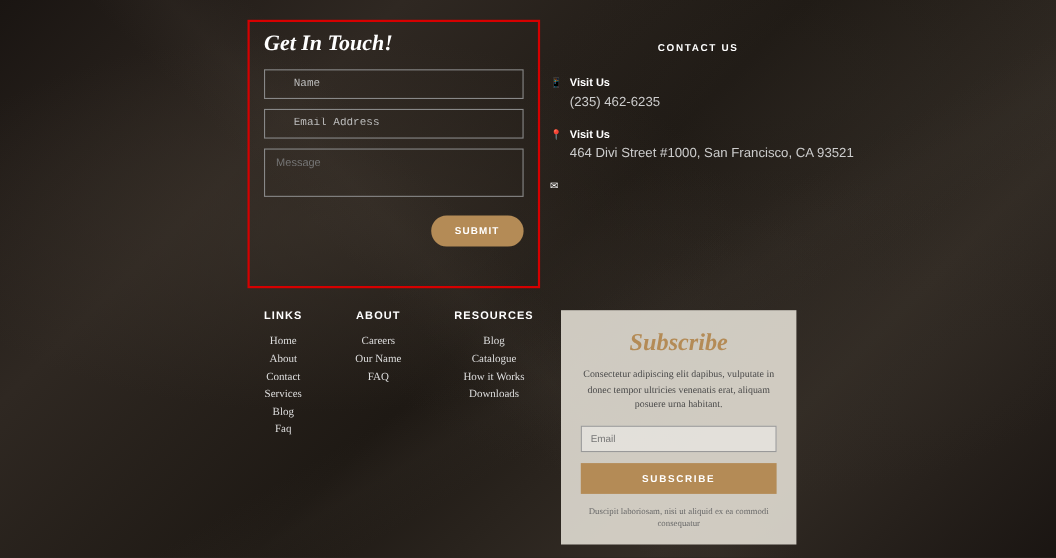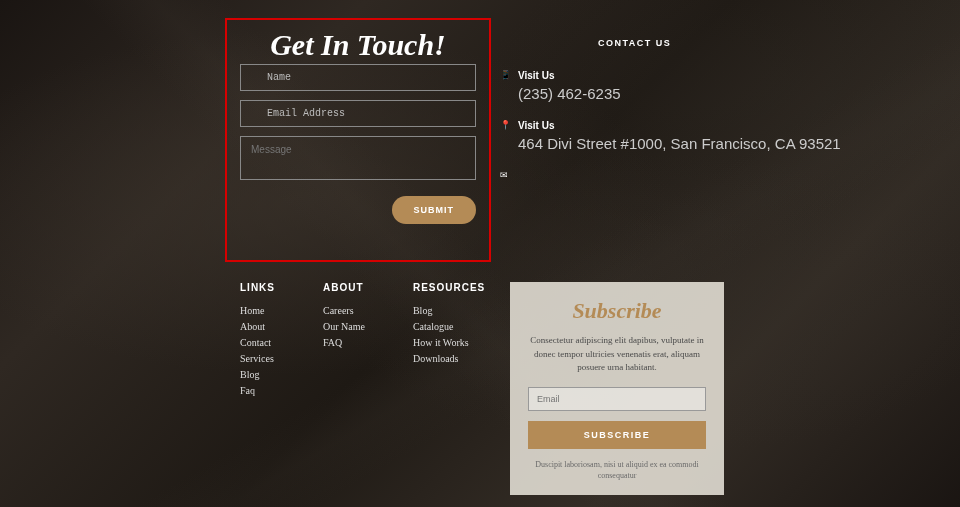--- a/index.html
+++ b/index.html
@@ -3,34 +3,34 @@
 <meta charset="utf-8">
 <style>
 *{margin:0;padding:0;box-sizing:border-box}
 body{width:960px;height:507px;overflow:hidden;font-family:Georgia,serif;background:#2a2520;position:relative}
 .bg{position:absolute;inset:0;background:linear-gradient(135deg,#1a1512 0%,#2f2822 25%,#1e1914 50%,#342d26 75%,#1a1512 100%);z-index:0}
 .bg::before{content:"";position:absolute;inset:0;background:radial-gradient(ellipse at 30% 40%,rgba(60,52,44,0.6) 0%,transparent 40%),radial-gradient(ellipse at 70% 60%,rgba(50,44,38,0.5) 0%,transparent 35%),radial-gradient(ellipse at 85% 20%,rgba(45,40,34,0.4) 0%,transparent 30%)}
 .bg::after{content:"";position:absolute;inset:0;background:linear-gradient(45deg,transparent 40%,rgba(70,62,54,0.15) 45%,transparent 50%),linear-gradient(-30deg,transparent 35%,rgba(65,58,50,0.12) 40%,transparent 45%)}
 .content{position:relative;z-index:1;width:100%;height:100%}
 .highlight-box{position:absolute;left:225px;top:18px;width:266px;height:244px;border:2px solid #d60000;pointer-events:none;z-index:10}
 .form-section{position:absolute;left:240px;top:28px;width:236px}
-.form-title{color:#fff;font-style:italic;font-weight:700;font-size:30px;text-align:center;margin-bottom:2px;font-family:Georgia,serif}
+.form-title{color:#fff;font-style:italic;font-weight:700;font-size:20px;margin-bottom:12px;font-family:Georgia,serif}
 .form-field{width:100%;background:transparent;border:1px solid #888;color:#ccc;padding:7px 26px;font-size:10px;margin-bottom:9px;font-family:Liberation Mono, monospace}
 .form-field::placeholder{color:#bbb}
 .form-textarea{width:100%;background:transparent;border:1px solid #888;color:#ccc;padding:7px 10px;font-size:10px;height:44px;resize:none;font-family:Arial,sans-serif}
 .submit-btn{background:#b48b56;color:#fff;border:none;border-radius:18px;padding:9px 22px;font-size:9px;font-weight:700;letter-spacing:1px;margin-top:12px;float:right;cursor:pointer;font-family:Arial,sans-serif}
 .contact-section{position:absolute;left:500px;top:38px;color:#fff;font-family:Arial,sans-serif}
 .contact-header{font-size:9px;font-weight:700;letter-spacing:1.5px;margin-bottom:22px;margin-left:98px}
 .contact-item{display:flex;margin-bottom:18px}
 .contact-icon{width:18px;font-size:9px;flex-shrink:0}
 .contact-text{font-size:10px}
 .contact-title{font-weight:700;margin-bottom:4px;font-size:10px}
-.contact-detail{color:#ccc;font-size:15px}
+.contact-detail{color:#ccc;font-size:12px}
 .links-section{position:absolute;left:240px;top:282px;display:flex;gap:48px;color:#fff;font-family:Arial,sans-serif}
-.links-col{text-align:left}
+.links-col{text-align:center}
 .links-header{font-size:10px;font-weight:700;letter-spacing:1px;margin-bottom:12px}
 .links-col a{display:block;color:#ddd;font-size:10px;text-decoration:none;margin-bottom:5px;font-family:Georgia,serif;cursor:pointer}
 .subscribe-box{position:absolute;left:510px;top:282px;width:214px;background:rgba(230,225,215,0.88);padding:16px 18px 14px;text-align:center;font-family:Georgia,serif}
 .subscribe-title{color:#b48b56;font-style:italic;font-weight:700;font-size:22px;margin-bottom:10px}
 .subscribe-desc{color:#4a4a4a;font-size:9px;line-height:1.5;margin-bottom:12px}
 .subscribe-input{width:100%;border:1px solid #999;background:rgba(255,255,255,0.4);padding:6px 8px;font-size:9px;margin-bottom:10px;font-family:Arial,sans-serif}
 .subscribe-btn{width:100%;background:#b48b56;color:#fff;border:none;padding:9px;font-size:9px;font-weight:700;letter-spacing:1.5px;cursor:pointer;font-family:Arial,sans-serif}
 .subscribe-foot{color:#6a6a6a;font-size:8px;margin-top:10px;line-height:1.4}
 </style>
 </head>

